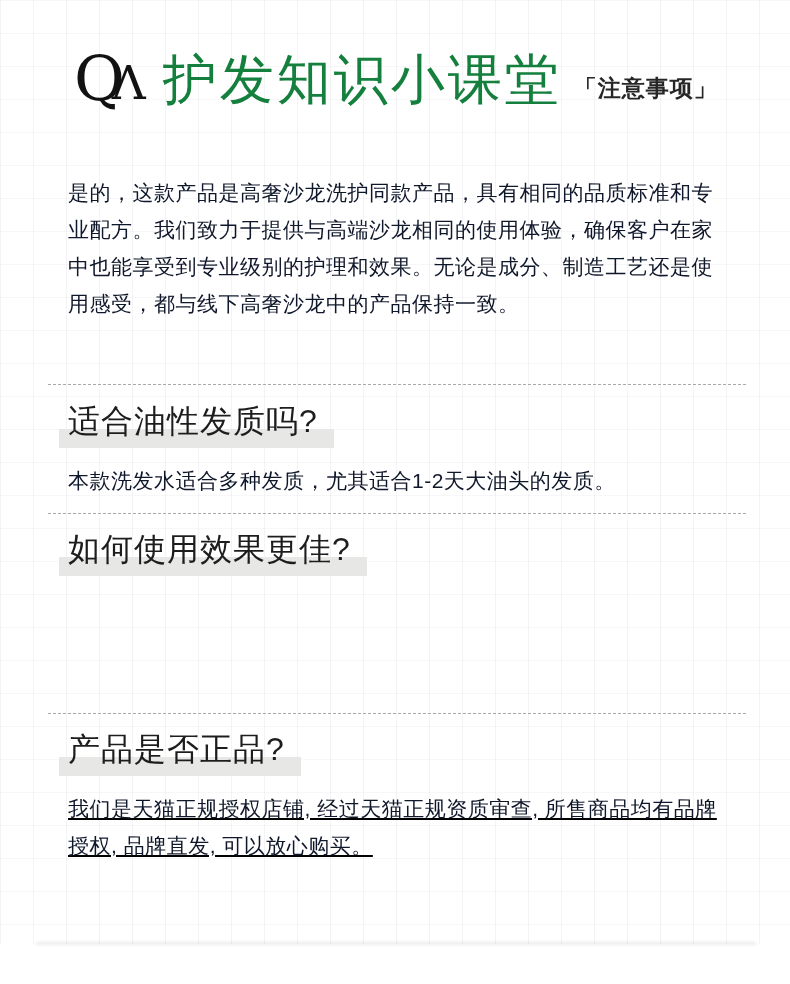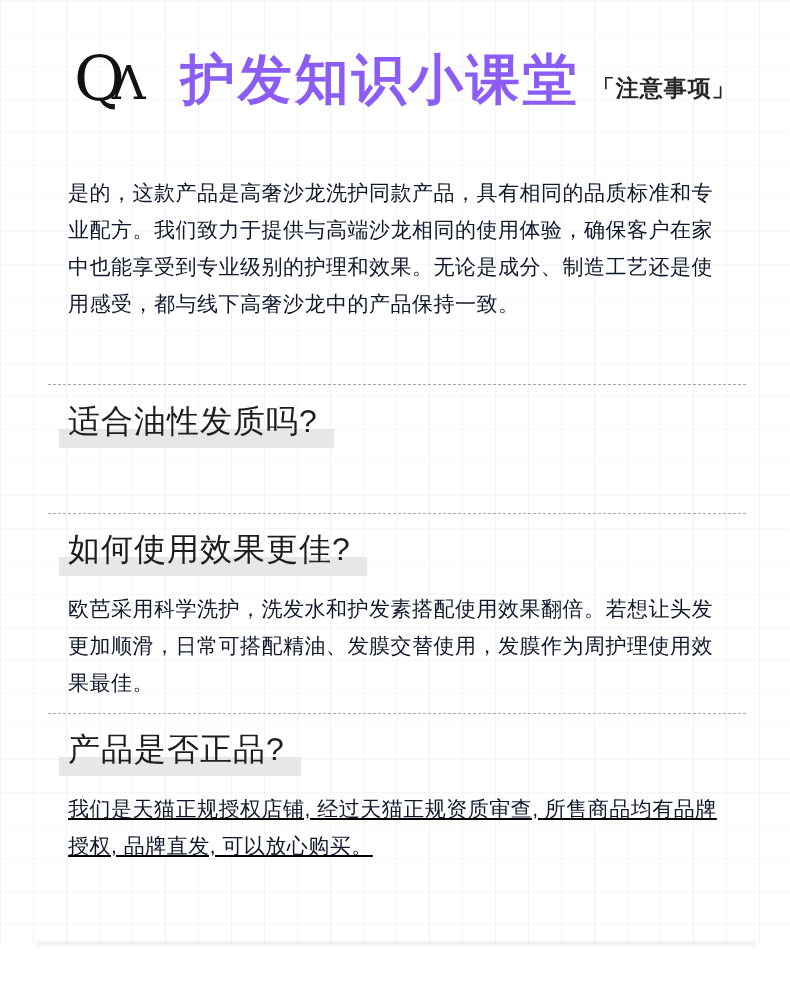--- a/index.html
+++ b/index.html
@@ -56,25 +56,25 @@
     letter-spacing: 0;
   }
   .logo .logo-a {
     font-size: 47px;
     margin-left: -13px;
     display: inline-block;
     transform: translateY(-1px);
   }
   .title {
     font-size: 54px;
-    font-weight: 700;
-    color: #8b5cf6;
+    font-weight: 400;
+    color: #15803d;
     letter-spacing: 3px;
     line-height: 1;
-    margin-left: 35px;
+    margin-left: 17px;
     white-space: nowrap;
     padding-bottom: 6px;
   }
   .tag {
     font-size: 23px;
     font-weight: 700;
     color: #262626;
     letter-spacing: 1px;
     margin-left: 12px;
     white-space: nowrap;
@@ -134,27 +134,27 @@
 </div>
 
 <div class="section" id="section-1">
   <p class="answer">是的，这款产品是高奢沙龙洗护同款产品，具有相同的品质标准和专业配方。我们致力于提供与高端沙龙相同的使用体验，确保客户在家中也能享受到专业级别的护理和效果。无论是成分、制造工艺还是使用感受，都与线下高奢沙龙中的产品保持一致。</p>
 </div>
 
 <div class="divider" id="divider-1"></div>
 
 <div class="section" id="section-2">
   <h2 class="question">适合油性发质吗?</h2>
+  <p class="answer">本款洗发水适合多种发质，尤其适合1-2天大油头的发质。</p>
 </div>
 
 <div class="divider" id="divider-2"></div>
 
 <div class="section" id="section-3">
   <h2 class="question">如何使用效果更佳?</h2>
-  <p class="answer">欧芭采用科学洗护，洗发水和护发素搭配使用效果翻倍。若想让头发更加顺滑，日常可搭配精油、发膜交替使用，发膜作为周护理使用效果最佳。</p>
 </div>
 
 <div class="divider" id="divider-3"></div>
 
 <div class="section" id="section-4">
   <h2 class="question">产品是否正品?</h2>
   <p class="answer">我们是天猫正规授权店铺, 经过天猫正规资质审查, 所售商品均有品牌授权, 品牌直发, 可以放心购买。</p>
 </div>
 
 <div class="bottom-shadow"></div>

